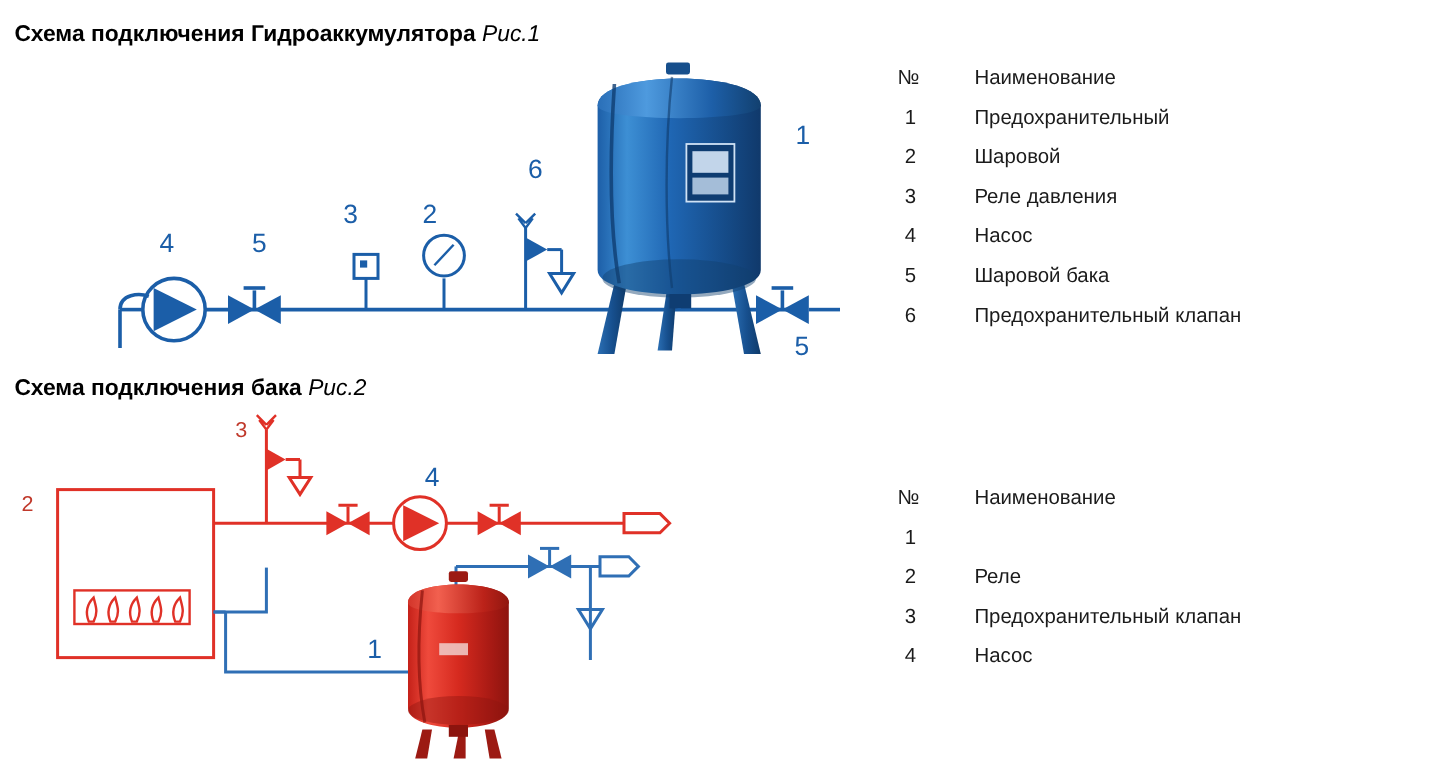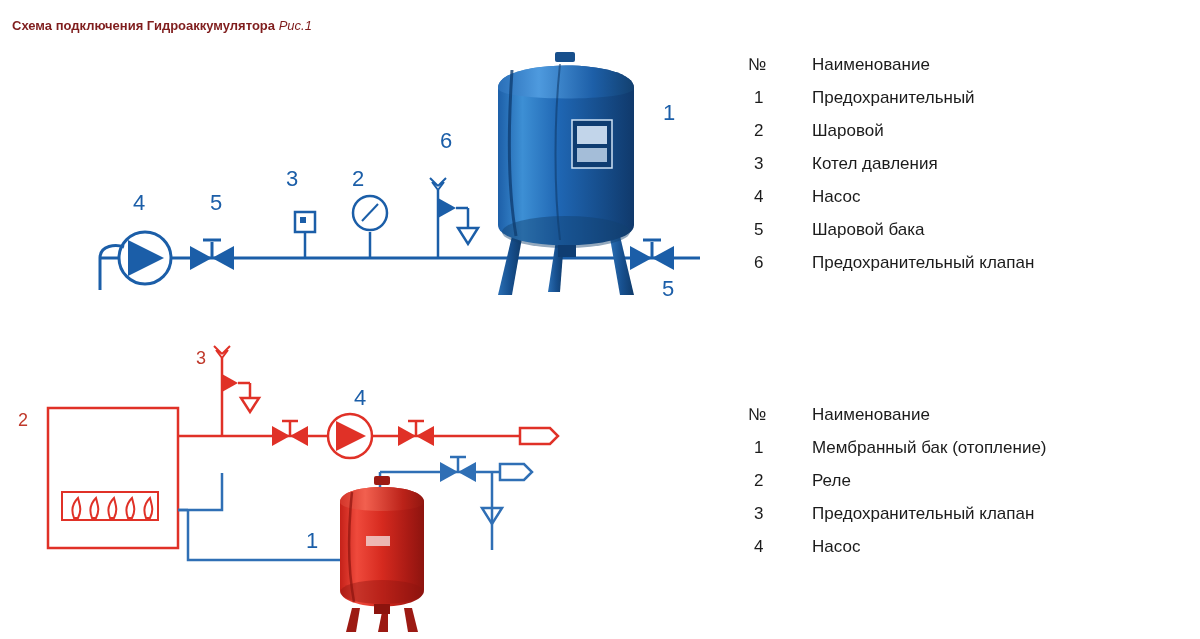--- a/index.html
+++ b/index.html
@@ -16,24 +16,24 @@
     overflow: hidden;
   }
   .canvas {
     position: absolute;
     inset: 0;
   }
 
   
   .fig-title {
     position: absolute;
-    font-size: 13px;
+    font-size: 19px;
     font-weight: bold;
     white-space: nowrap;
-    color: #7f1d1d;
+    color: #000000;
   }
   .fig-title .fig-ref {
     font-weight: normal;
     font-style: italic;
   }
   #title-1 { left: 12px; top: 18px; }
   #title-2 { left: 12px; top: 313px; }
 
   
   .legend {
@@ -184,20 +184,24 @@
   </div>
 
   <div class="callout" style="left:663px; top:100px;">1</div>
   <div class="callout" style="left:352px; top:166px;">2</div>
   <div class="callout" style="left:286px; top:166px;">3</div>
   <div class="callout" style="left:133px; top:190px;">4</div>
   <div class="callout" style="left:210px; top:190px;">5</div>
   <div class="callout" style="left:662px; top:276px;">5</div>
   <div class="callout" style="left:440px; top:128px;">6</div>
 
+  <div class="fig-title" id="title-2">
+    <span>Схема подключения бака</span>
+    <span class="fig-ref">Рис.2</span>
+  </div>
 
   <div class="svg-wrap" id="svg-fig2">
     <svg width="700" height="299" viewBox="0 0 700 299" xmlns="http://www.w3.org/2000/svg">
       <defs>
         <linearGradient id="redTankGrad" x1="0" y1="0" x2="1" y2="0">
           <stop offset="0%" stop-color="#c52119"></stop>
           <stop offset="20%" stop-color="#ef4a3c"></stop>
           <stop offset="50%" stop-color="#d62a1f"></stop>
           <stop offset="82%" stop-color="#a81a14"></stop>
           <stop offset="100%" stop-color="#8d140f"></stop>
@@ -310,21 +314,21 @@
     <div class="legend-row">
       <div class="legend-num">1</div>
       <div class="legend-name">Предохранительный</div>
     </div>
     <div class="legend-row">
       <div class="legend-num">2</div>
       <div class="legend-name">Шаровой</div>
     </div>
     <div class="legend-row">
       <div class="legend-num">3</div>
-      <div class="legend-name">Котел давления</div>
+      <div class="legend-name">Реле давления</div>
     </div>
     <div class="legend-row">
       <div class="legend-num">4</div>
       <div class="legend-name">Насос</div>
     </div>
     <div class="legend-row">
       <div class="legend-num">5</div>
       <div class="legend-name">Шаровой бака</div>
     </div>
     <div class="legend-row">
@@ -333,21 +337,20 @@
     </div>
   </div>
 
   <div class="legend" id="legend-2">
     <div class="legend-row legend-head">
       <div class="legend-num">№</div>
       <div class="legend-name">Наименование</div>
     </div>
     <div class="legend-row">
       <div class="legend-num">1</div>
-      <div class="legend-name">Мембранный бак (отопление)</div>
     </div>
     <div class="legend-row">
       <div class="legend-num">2</div>
       <div class="legend-name">Реле</div>
     </div>
     <div class="legend-row">
       <div class="legend-num">3</div>
       <div class="legend-name">Предохранительный клапан</div>
     </div>
     <div class="legend-row">

